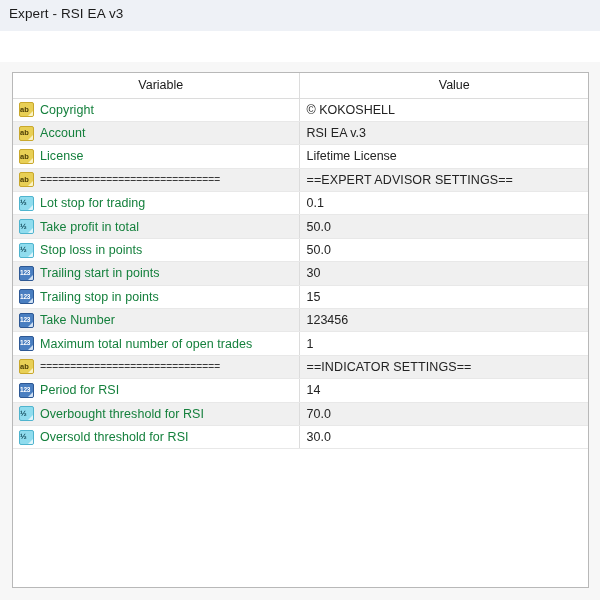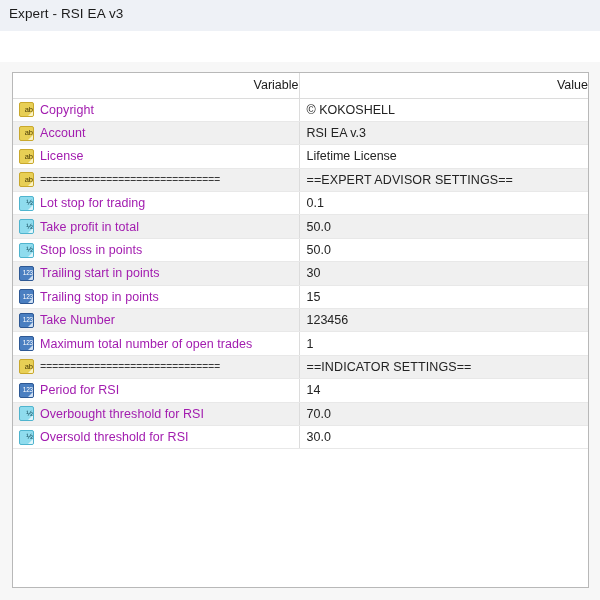--- a/index.html
+++ b/index.html
@@ -107,21 +107,21 @@
     width: 100%;
     border-collapse: collapse;
     table-layout: fixed;
     font-size: 12.5px;
     color: #222222;
   }
   .grid col.c-var { width: 286px; }
   .grid col.c-val { width: auto; }
 
   .grid th {
-    text-align: right;
+    text-align: center;
     font-weight: normal;
     font-size: 12.5px;
     color: #1a1a1a;
     height: 25px;
     padding: 0 0 0 10px;
     background: #ffffff;
     border-bottom: 1px solid #dcdcdc;
     box-sizing: border-box;
     vertical-align: middle;
   }
@@ -152,21 +152,21 @@
     margin-top: 24px;
   }
 
   .var-inner {
     display: flex;
     align-items: center;
     gap: 6px;
   }
   .var-label {
     font-size: 12.5px;
-    color: #a21caf;
+    color: #15803d;
     letter-spacing: 0.05px;
   }
   .var-label.sep {
     font-family: "Liberation Mono", monospace;
     font-size: 10.5px;
     letter-spacing: -0.3px;
     color: #3a3a3a;
   }
   .val-text.sep {
     letter-spacing: 0.1px;
@@ -174,24 +174,24 @@
 
   
   .tyicon {
     position: relative;
     width: 15px;
     height: 15px;
     flex: 0 0 15px;
     border-radius: 2px;
     display: flex;
     align-items: center;
-    justify-content: flex-end;
+    justify-content: flex-start;
     font-family: "Liberation Sans", sans-serif;
     font-size: 7px;
-    font-weight: normal;
+    font-weight: bold;
     line-height: 1;
     box-sizing: border-box;
     overflow: hidden;
   }
   
   .tyicon::after {
     content: "";
     position: absolute;
     right: 0;
     bottom: 0;

